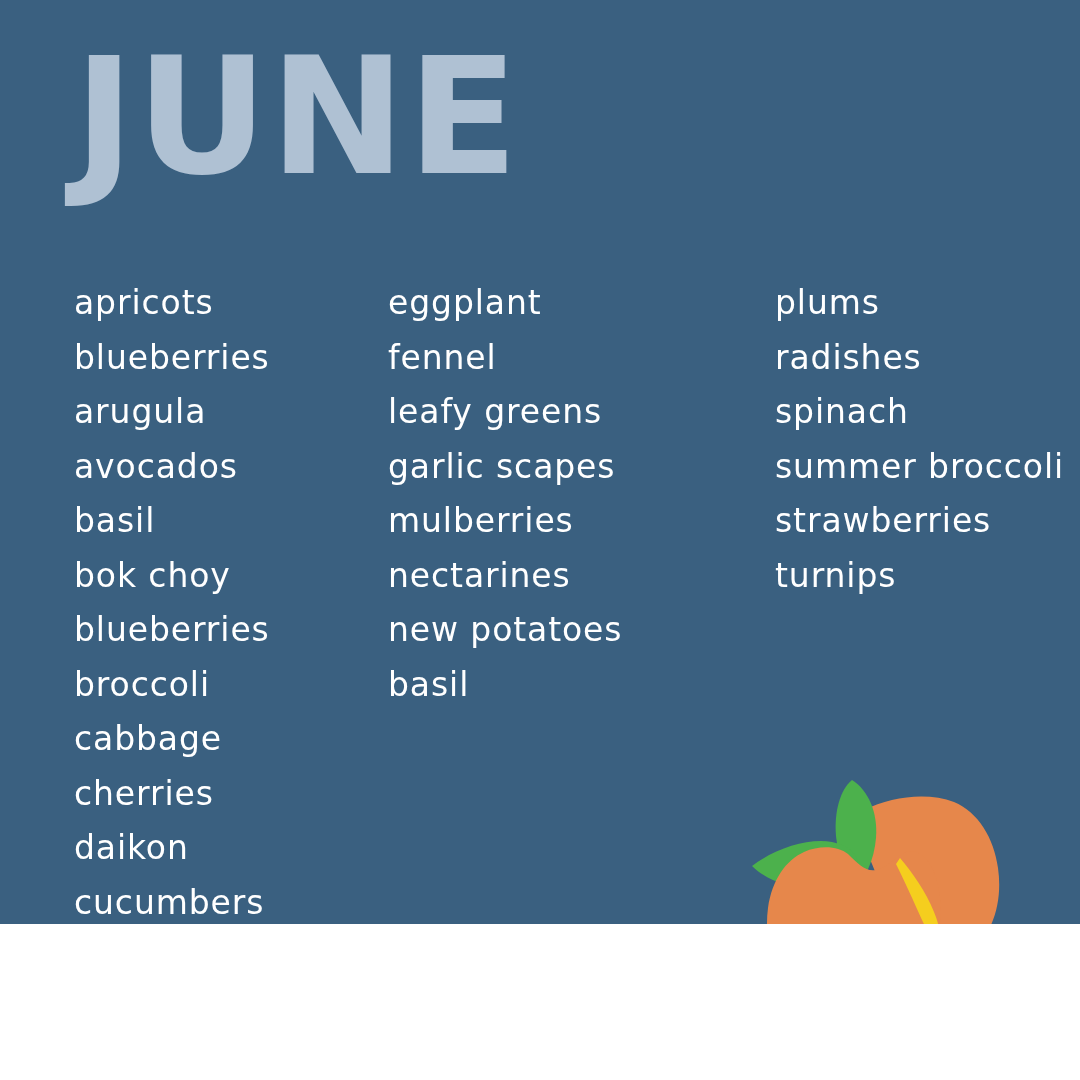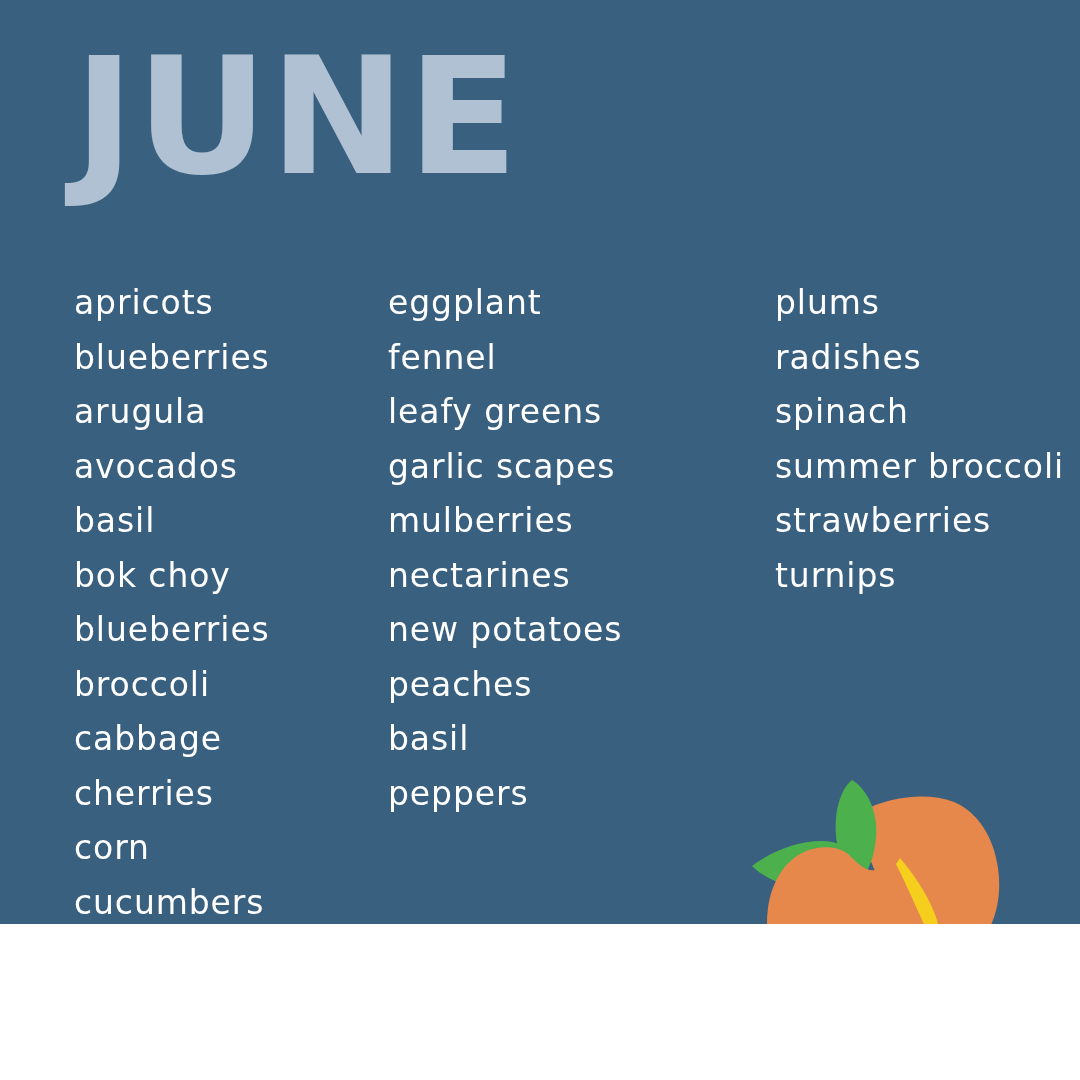--- a/index.html
+++ b/index.html
@@ -85,36 +85,33 @@
       <div class="item">apricots</div>
       <div class="item">blueberries</div>
       <div class="item">arugula</div>
       <div class="item">avocados</div>
       <div class="item">basil</div>
       <div class="item">bok choy</div>
       <div class="item">blueberries</div>
       <div class="item">broccoli</div>
       <div class="item">cabbage</div>
       <div class="item">cherries</div>
-      <div class="item">corn</div>
+      <div class="item">daikon</div>
       <div class="item">cucumbers</div>
-      <div class="item">daikon</div>
     </div>
 
     <div class="column c1">
       <div class="item">eggplant</div>
       <div class="item">fennel</div>
       <div class="item">leafy greens</div>
       <div class="item">garlic scapes</div>
       <div class="item">mulberries</div>
       <div class="item">nectarines</div>
       <div class="item">new potatoes</div>
-      <div class="item">peaches</div>
       <div class="item">basil</div>
-      <div class="item">peppers</div>
     </div>
 
     <div class="column c2">
       <div class="item">plums</div>
       <div class="item">radishes</div>
       <div class="item">spinach</div>
       <div class="item">summer broccoli</div>
       <div class="item">strawberries</div>
       <div class="item">turnips</div>
     </div>

